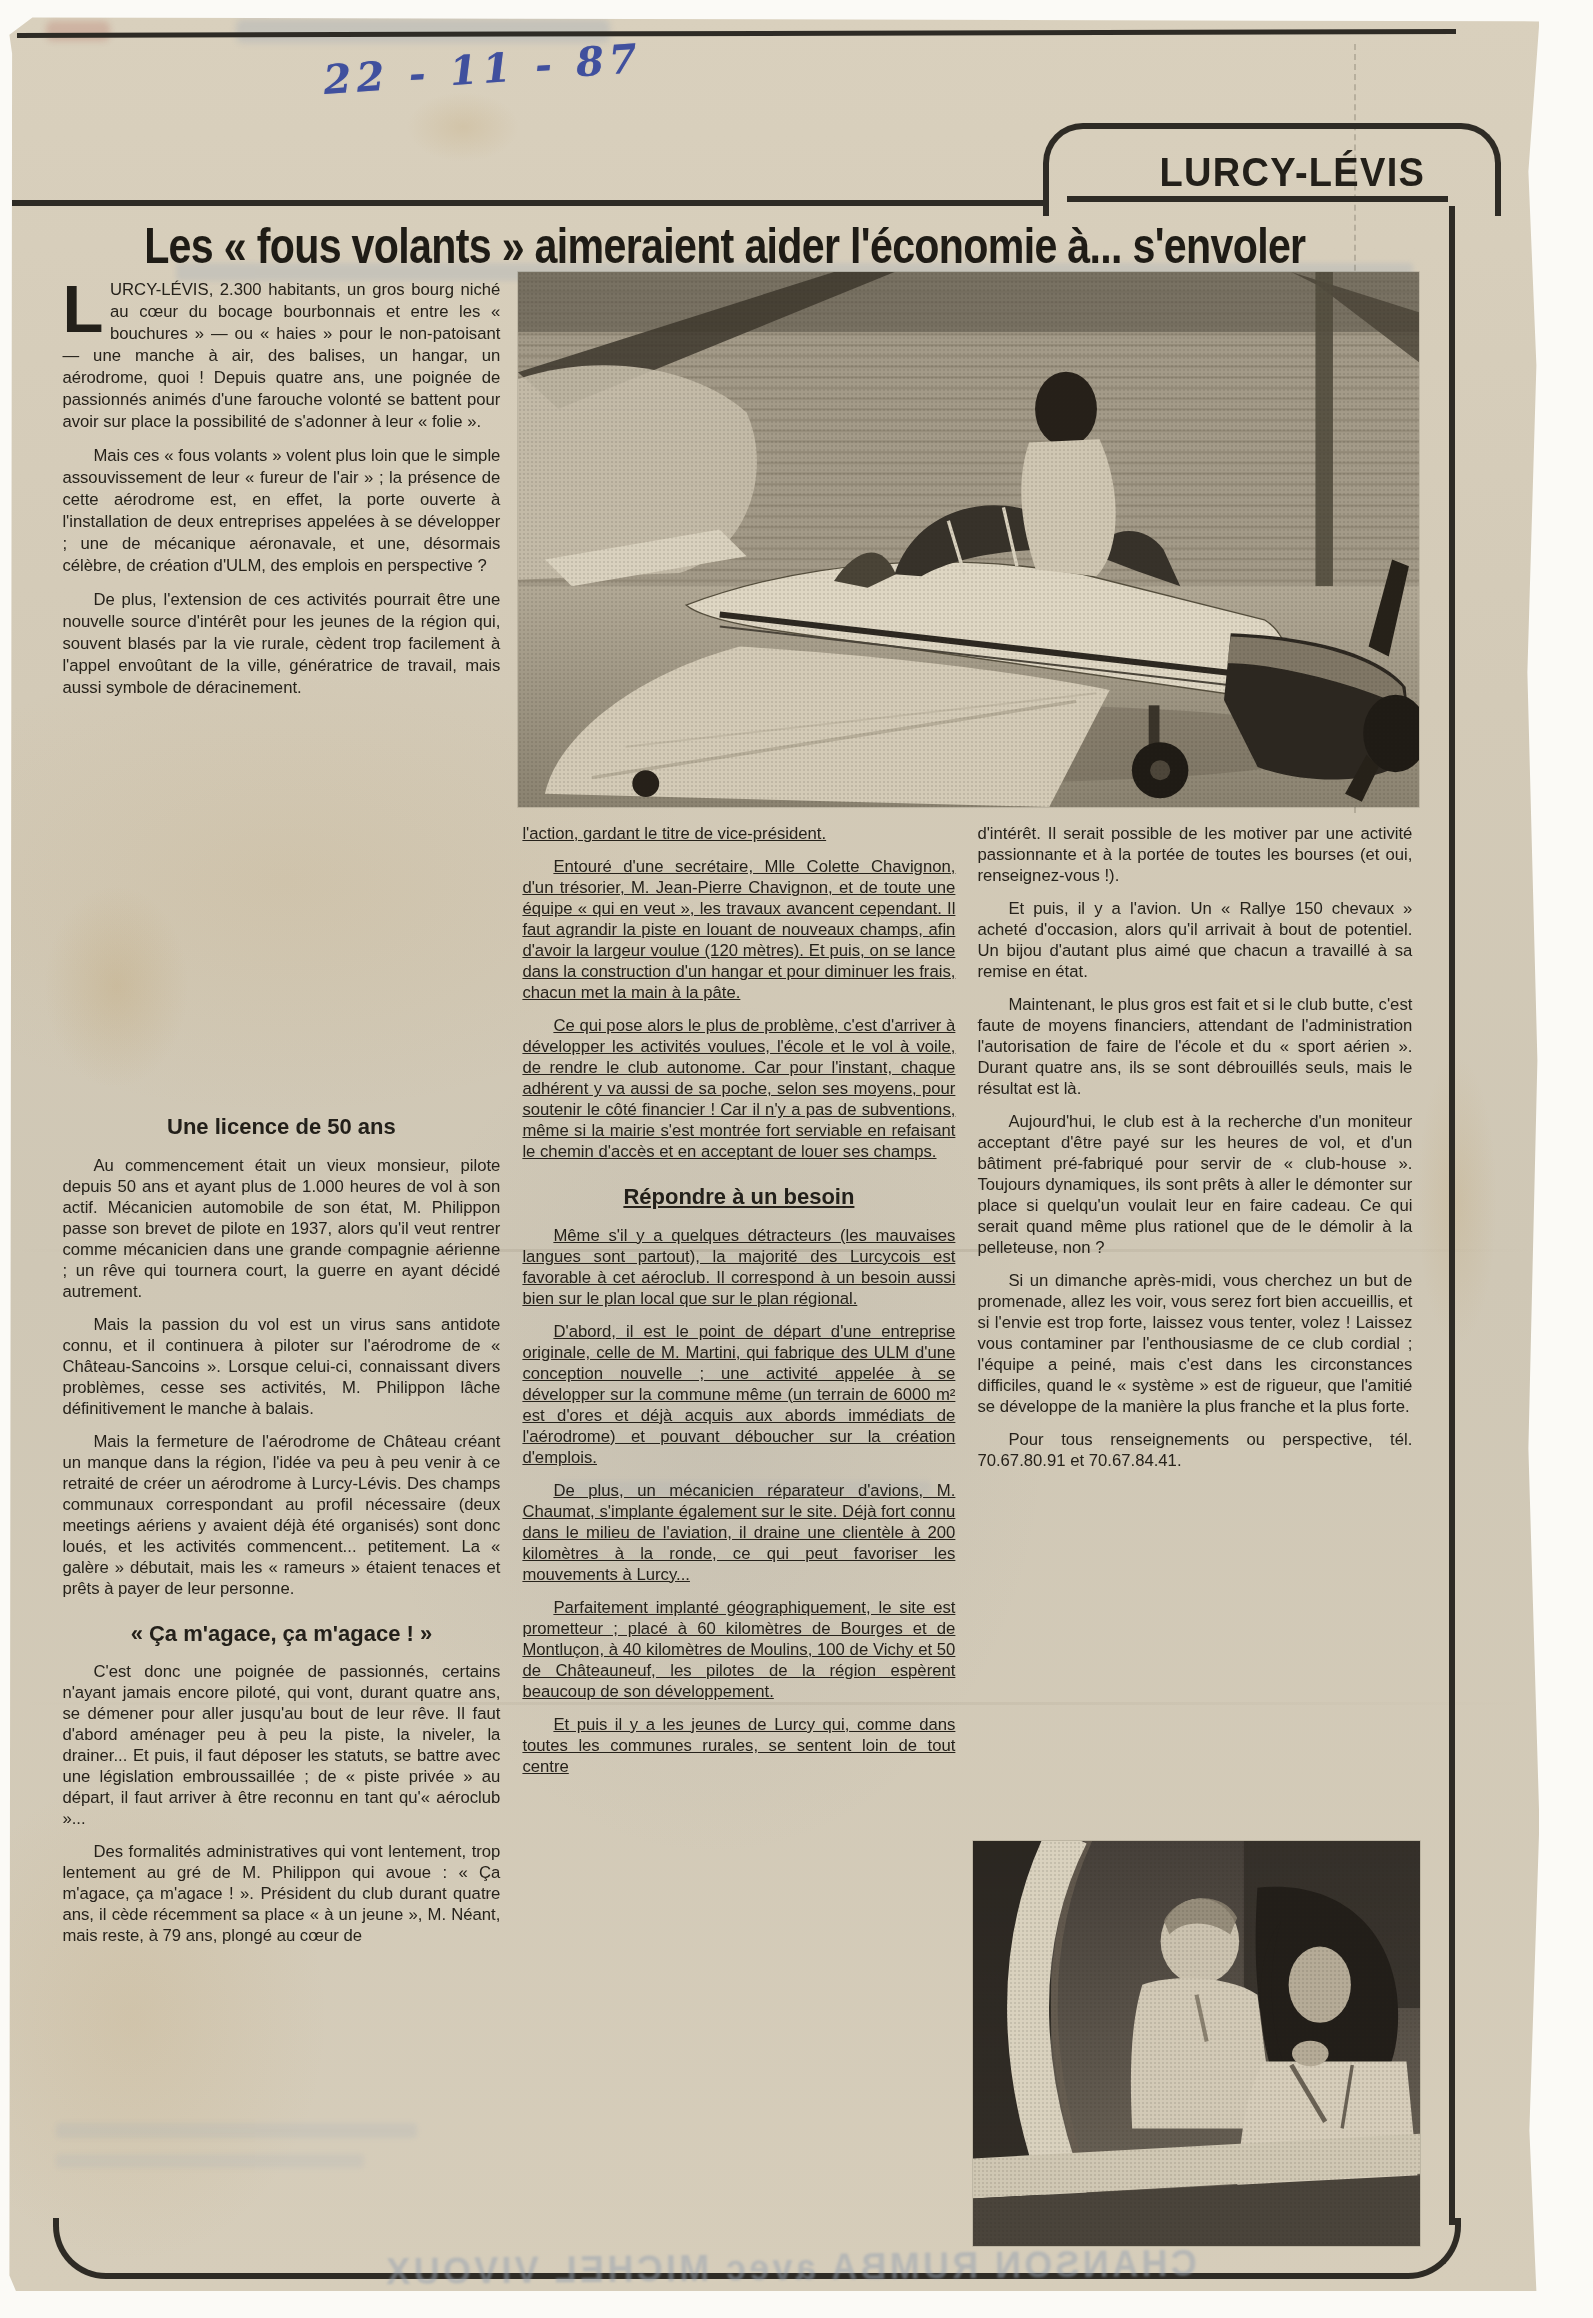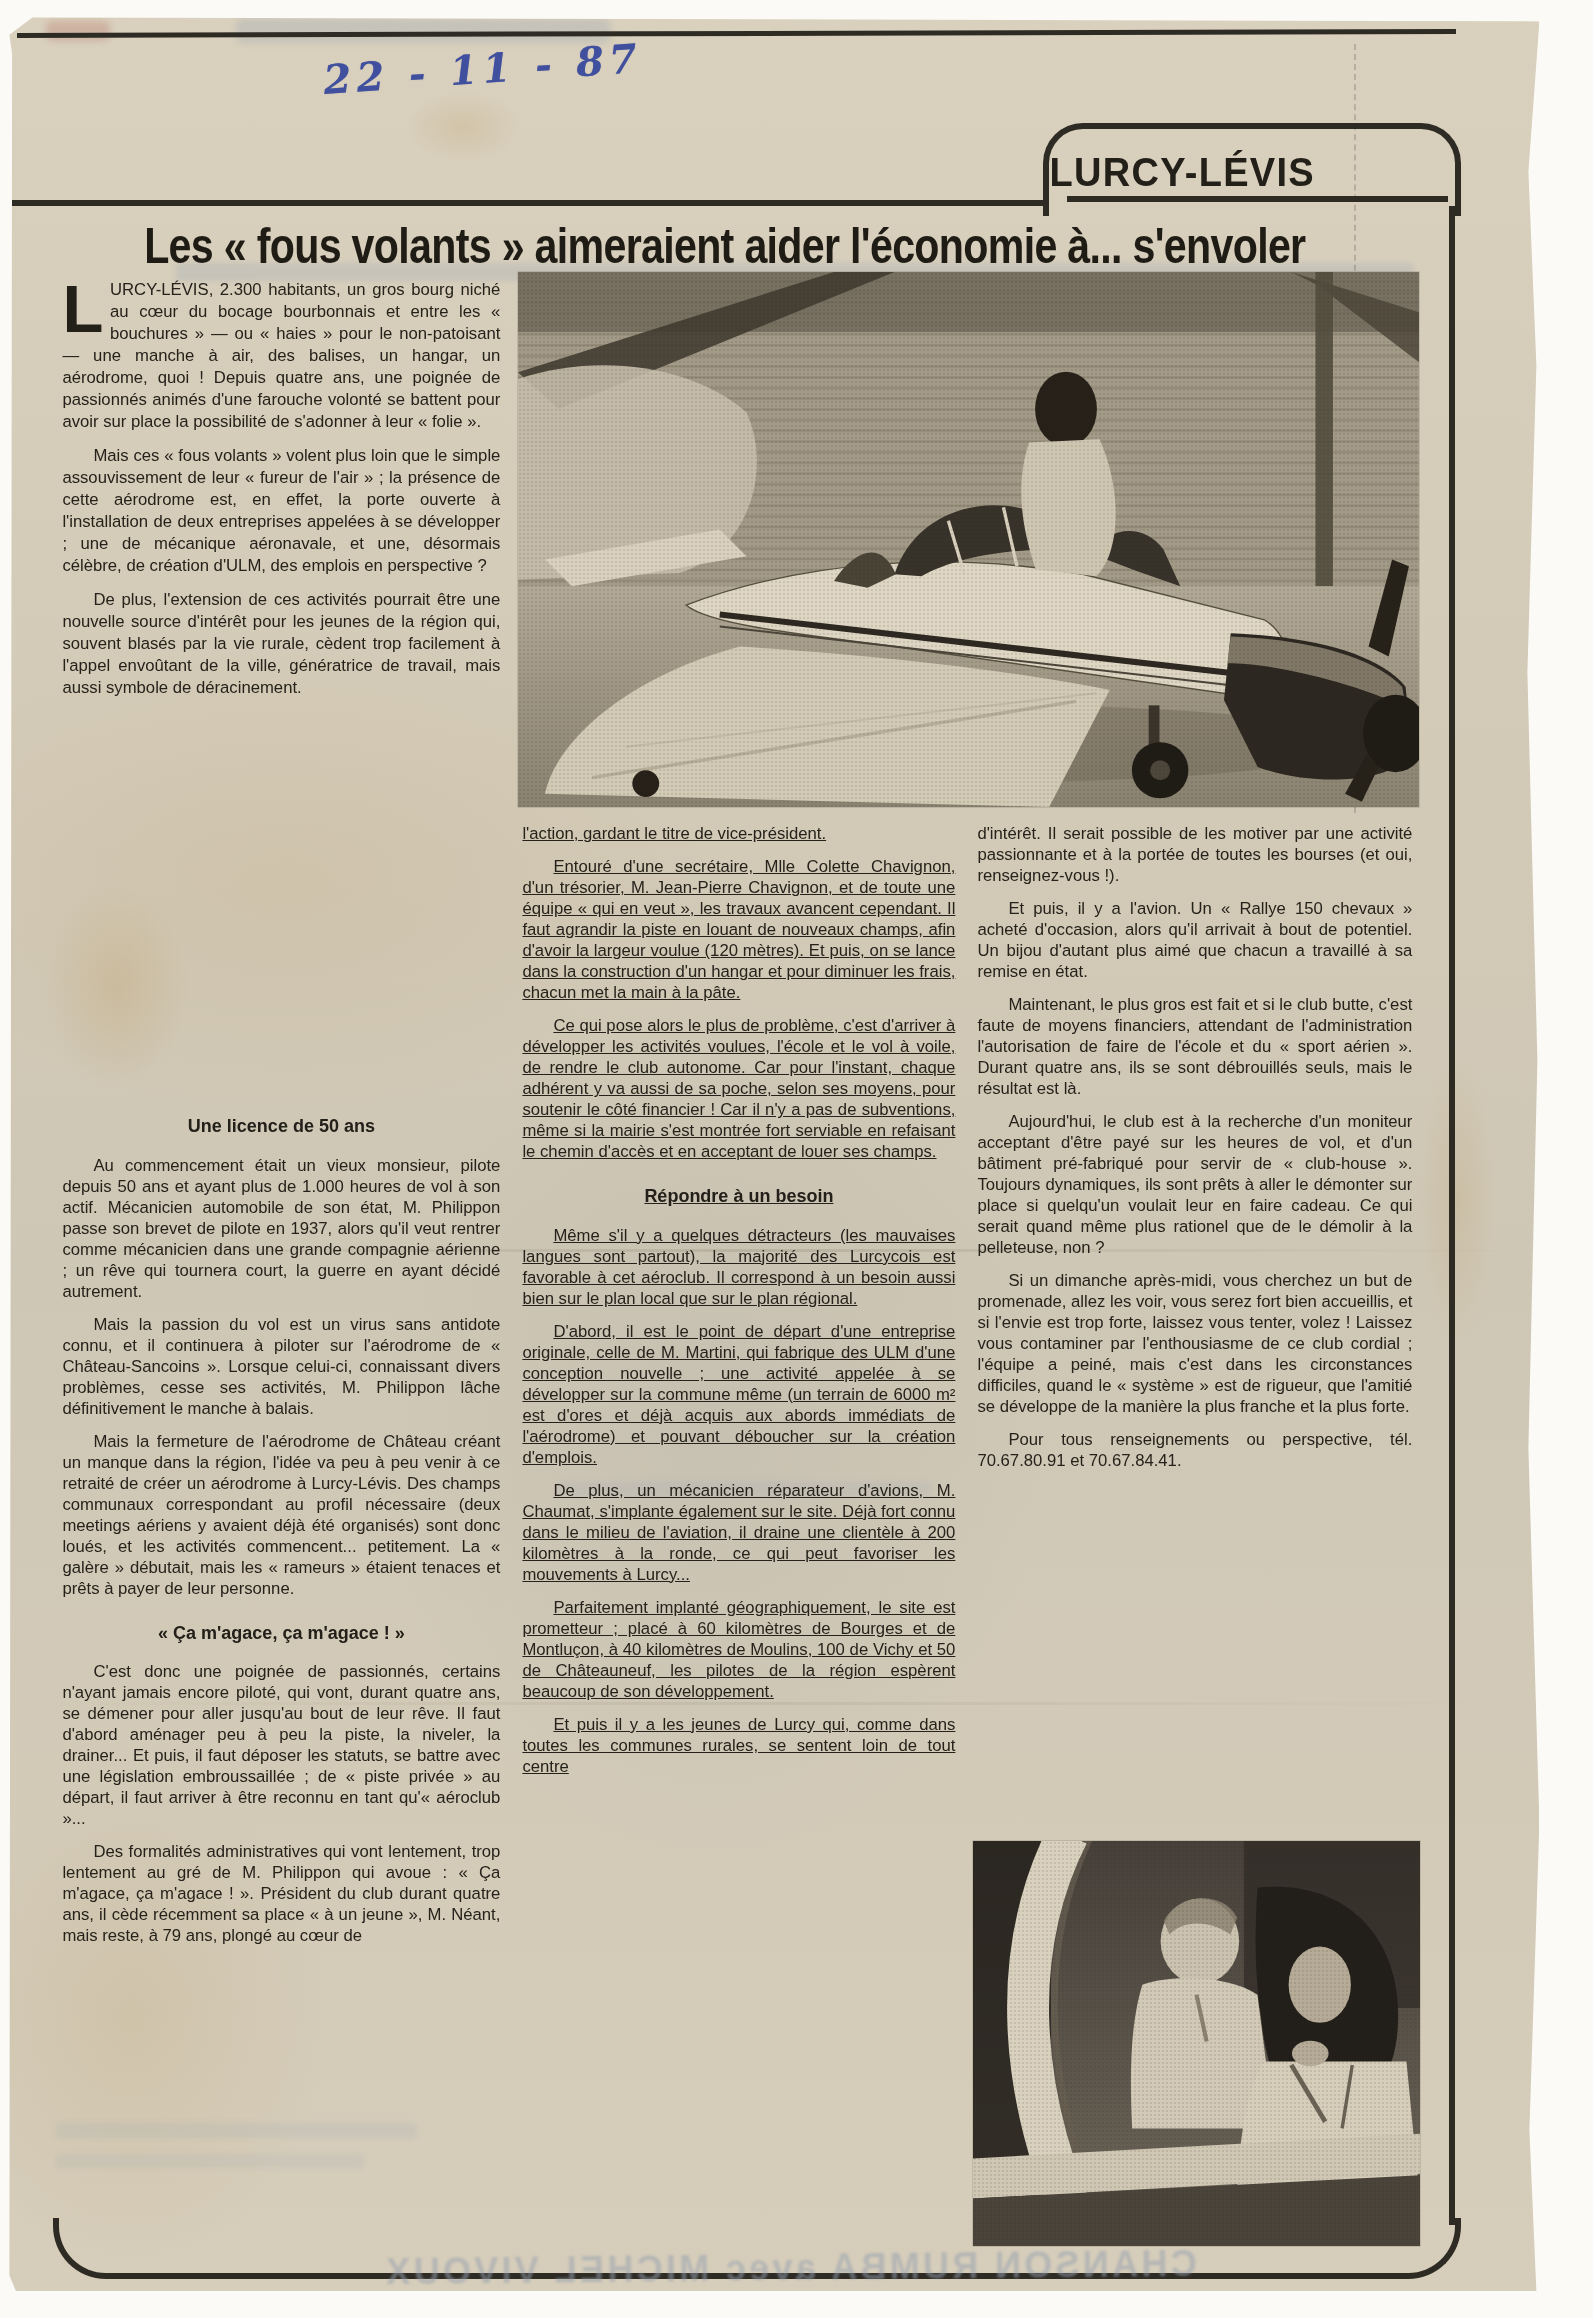--- a/index.html
+++ b/index.html
@@ -25,21 +25,21 @@
   .crease{position:absolute;left:0;width:100%;height:2.7px;
     background:linear-gradient(90deg,rgba(96,85,63,0),rgba(96,85,63,.16),rgba(96,85,63,0));}
   .fold-dashed{position:absolute;border-left:2px dashed rgba(70,62,48,.22);}
   .smudge{position:absolute;filter:blur(3.3px);opacity:.28;border-radius:6.7px;background:#93a0b4;}
   .ghost-line{position:absolute;filter:blur(2.7px);opacity:.22;background:#8fa0b6;border-radius:4px;}
   .ghost-text{position:absolute;transform:scaleX(-1) rotate(.6deg);color:#96a1b0;
     font-weight:800;font-size:36px;letter-spacing:3.3px;filter:blur(1.3px);opacity:.5;white-space:nowrap;}
   
   .rule{position:absolute;background:#2e2b25;}
   .tab-box{position:absolute;border:6px solid #2e2b25;border-bottom:none;
-    border-radius:40px 40px 0 0;display:flex;align-items:center;}
+    border-radius:40px 40px 0 0;display:flex;align-items:center;justify-content:center;padding-left:40px;}
   .tab-label{font-weight:700;font-size:38px;letter-spacing:1.3px;color:#23201a;
     transform:scaleY(1.05);}
   .frame-right{position:absolute;background:#2e2b25;}
   .frame-bottom{position:absolute;border:6px solid #2e2b25;border-top:none;
     border-radius:0 0 53px 53px;}
   
   .handwriting{
     position:absolute;font-family:"DejaVu Serif", serif;font-style:italic;font-weight:600;
     color:#40509e;font-size:40px;letter-spacing:5.3px;transform:rotate(-4deg);
     text-shadow:0 0 0.7px rgba(64,80,158,.5);
@@ -53,21 +53,21 @@
   
   .col{position:absolute;color:#26221b;font-size:16.7px;line-height:21px;
     text-align:justify;}
   .col p{margin:0;text-indent:31px;}
   .col p + p{margin-top:12px;}
   .lead p{font-weight:400;line-height:22px;}
   .noindent{text-indent:0 !important;}
   #lp1{text-indent:0;}
   #lp1::first-letter{float:left;font-size:67px;line-height:51px;padding:4px 6.7px 0 0;
     font-weight:800;color:#23201a;}
-  .col h2{font-weight:700;color:#23201a;font-size:18px;line-height:29px;
+  .col h2{font-weight:700;color:#23201a;font-size:22px;line-height:29px;
     text-align:center;margin:20px 0 13.4px 0;letter-spacing:0;}
   
   .photo{position:absolute;overflow:hidden;background:#a79e8c;
     box-shadow:inset 0 0 0 2px rgba(55,50,40,.35), 0 0 0 0.7px rgba(55,50,40,.2);}
   .photo svg{position:absolute;left:0;top:0;width:100%;height:100%;}
   .photo::after{content:"";position:absolute;inset:0;
     background-image:radial-gradient(rgba(42,36,28,.32) 0.7px, transparent 1.1px);
     background-size:4px 4px;opacity:.35;pointer-events:none;}
   .stain{position:absolute;border-radius:50%;pointer-events:none;}
 </style>

